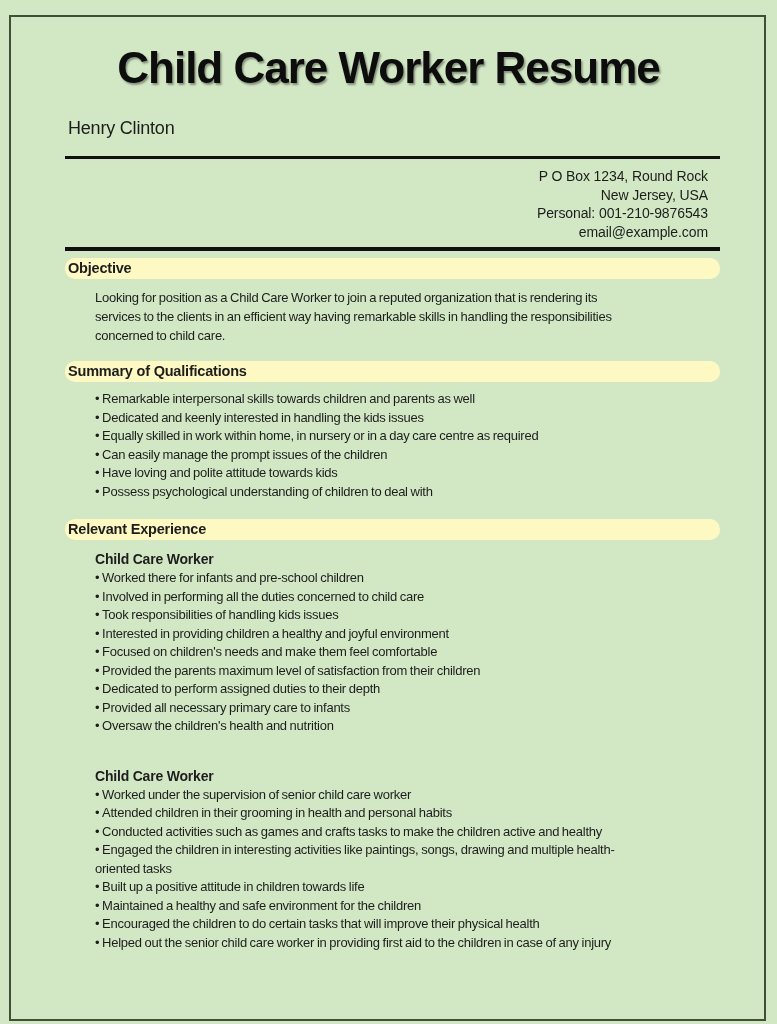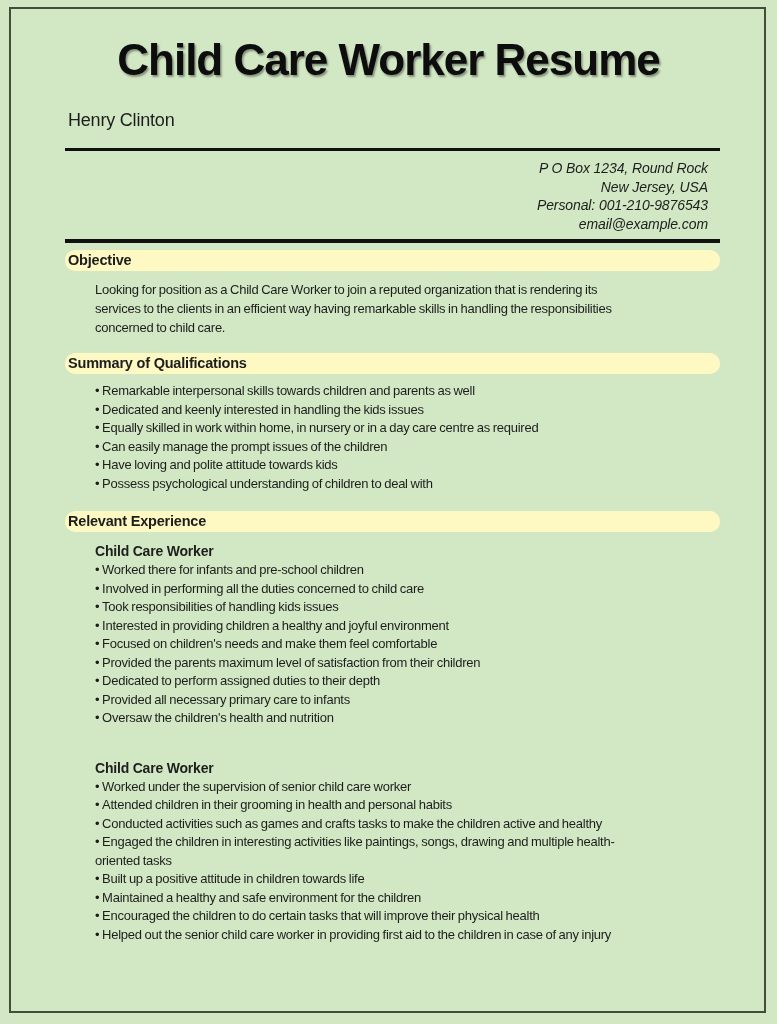--- a/index.html
+++ b/index.html
@@ -22,21 +22,21 @@
     position: absolute;
     left: 9px;
     top: 7px;
     width: 757px;
     height: 1006px;
     border: 2px solid #414f38;
     box-sizing: border-box;
     pointer-events: none;
   }
   .title {
-    margin: 0;
+    margin: 8px;
     padding-top: 36px;
     text-align: center;
     font-size: 44px;
     font-weight: bold;
     letter-spacing: -1px;
     line-height: 1.1;
     color: #0d0d0d;
     text-shadow: 1.5px 1.5px 2px rgba(40,40,40,0.45);
   }
   .name {
@@ -48,21 +48,20 @@
     margin: 17px 57px 0 65px;
     height: 3px;
     background: #101010;
   }
   .contact {
     margin: 8px 69px 0 0;
     text-align: right;
     font-size: 14px;
     line-height: 18.5px;
     letter-spacing: -0.1px;
-    font-style: italic;
   }
   .rule-thick {
     margin: 6px 57px 0 65px;
     height: 4px;
     background: #101010;
   }
   .section-bar {
     margin: 7px 57px 0 65px;
     background: #fef9c3;
     font-size: 14.5px;

